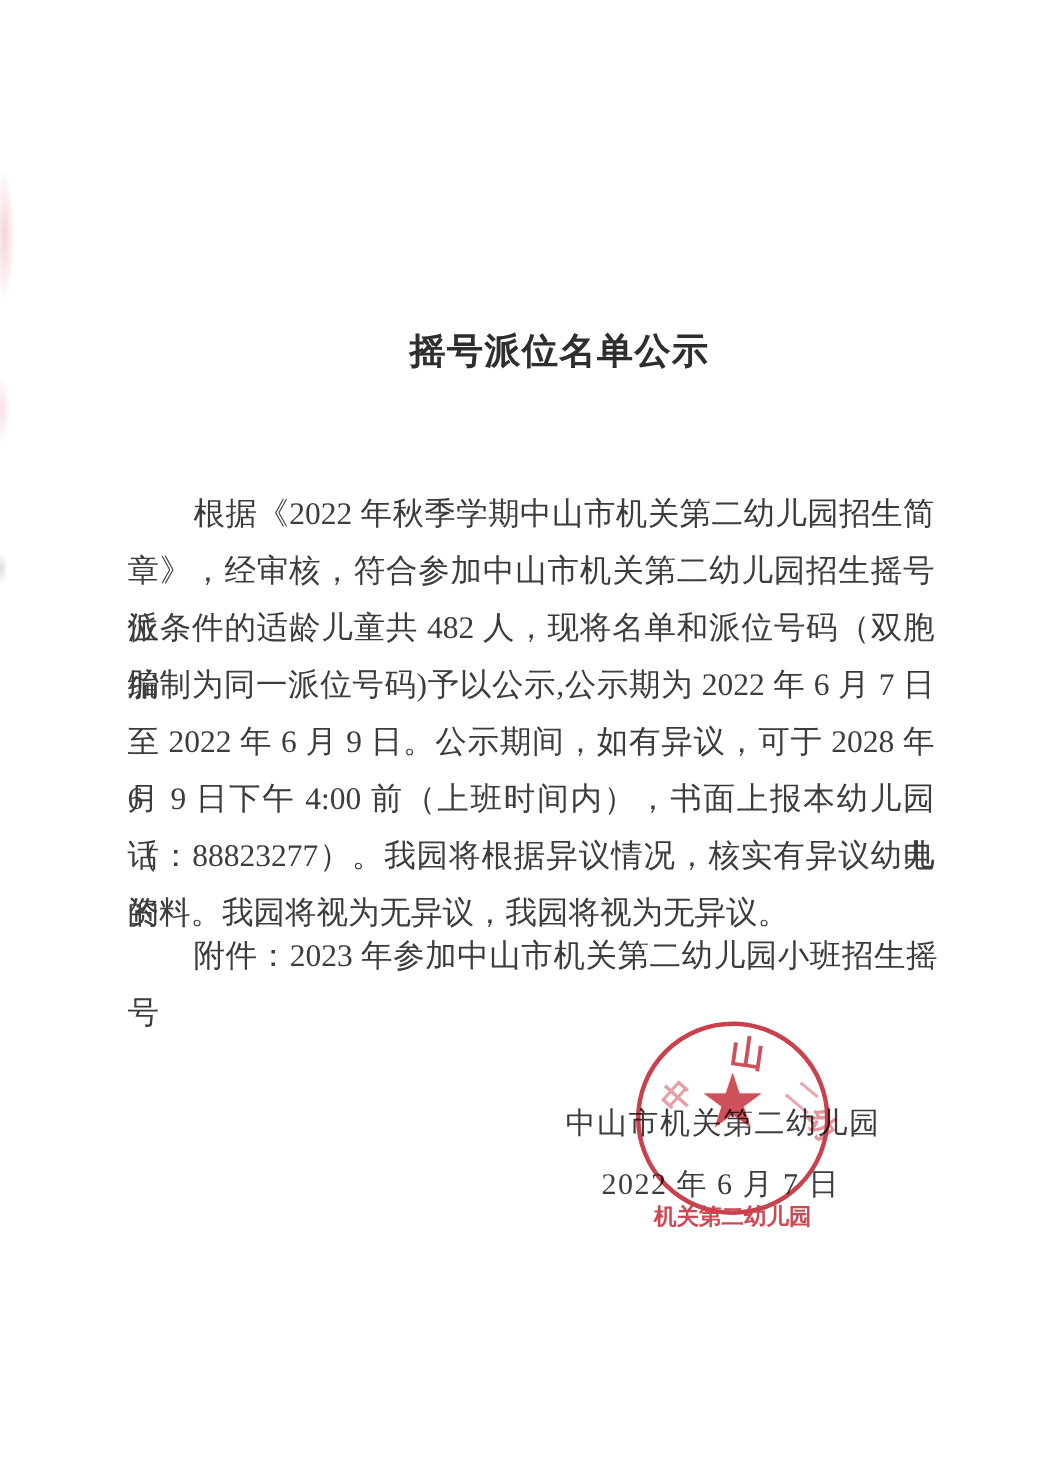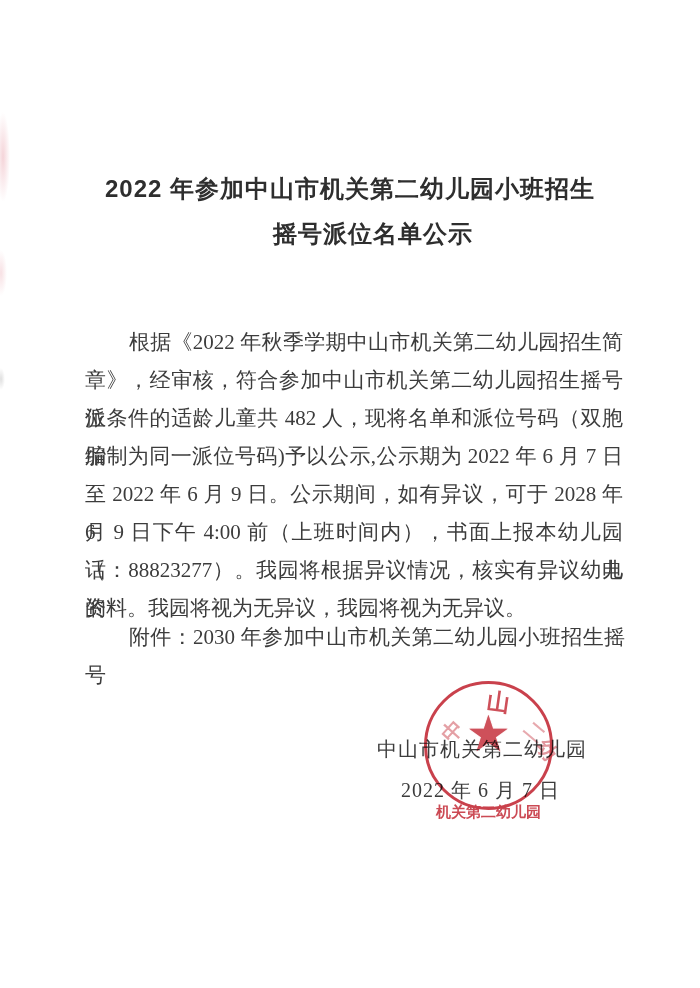--- a/index.html
+++ b/index.html
@@ -79,35 +79,34 @@
 </style>
 </head>
 <body>
 
 <div class="page">
 
   <div class="smudge s1"></div>
   <div class="smudge s2"></div>
   <div class="smudge s3"></div>
 
-  <h1 class="title t1">2022 年参加中山市机关第二幼儿园小班招生</h1>
   <h1 class="title t2">摇号派位名单公示</h1>
 
   <div class="body-block">
     <div class="bl just indent">根据《2022 年秋季学期中山市机关第二幼儿园招生简</div>
     <div class="bl just">章》，经审核，符合参加中山市机关第二幼儿园招生摇号派</div>
     <div class="bl just">位条件的适龄儿童共 482 人，现将名单和派位号码（双胞胎</div>
     <div class="bl just">编制为同一派位号码)予以公示,公示期为 2022 年 6 月 7 日</div>
     <div class="bl just">至 2022 年 6 月 9 日。公示期间，如有异议，可于 2028 年 6</div>
     <div class="bl just">月 9 日下午 4:00 前（上班时间内），书面上报本幼儿园（电</div>
     <div class="bl just">话：88823277）。我园将根据异议情况，核实有异议幼儿的</div>
     <div class="bl">资料。我园将视为无异议，我园将视为无异议。</div>
   </div>
 
-  <div class="attach a1">附件：2030 年参加中山市机关第二幼儿园小班招生摇号</div>
+  <div class="attach a1">附件：2023 年参加中山市机关第二幼儿园小班招生摇号</div>
 
   <div class="sig sig-name">中山市机关第二幼儿园</div>
   <div class="sig sig-date">2022 年 6 月 7 日</div>
 
   <div class="seal">
     <span class="seal-top">山</span>
     <span class="seal-left">中</span>
     <span class="seal-right">二</span>
     <span class="seal-right2">幼</span>
     <span class="seal-star">★</span>

